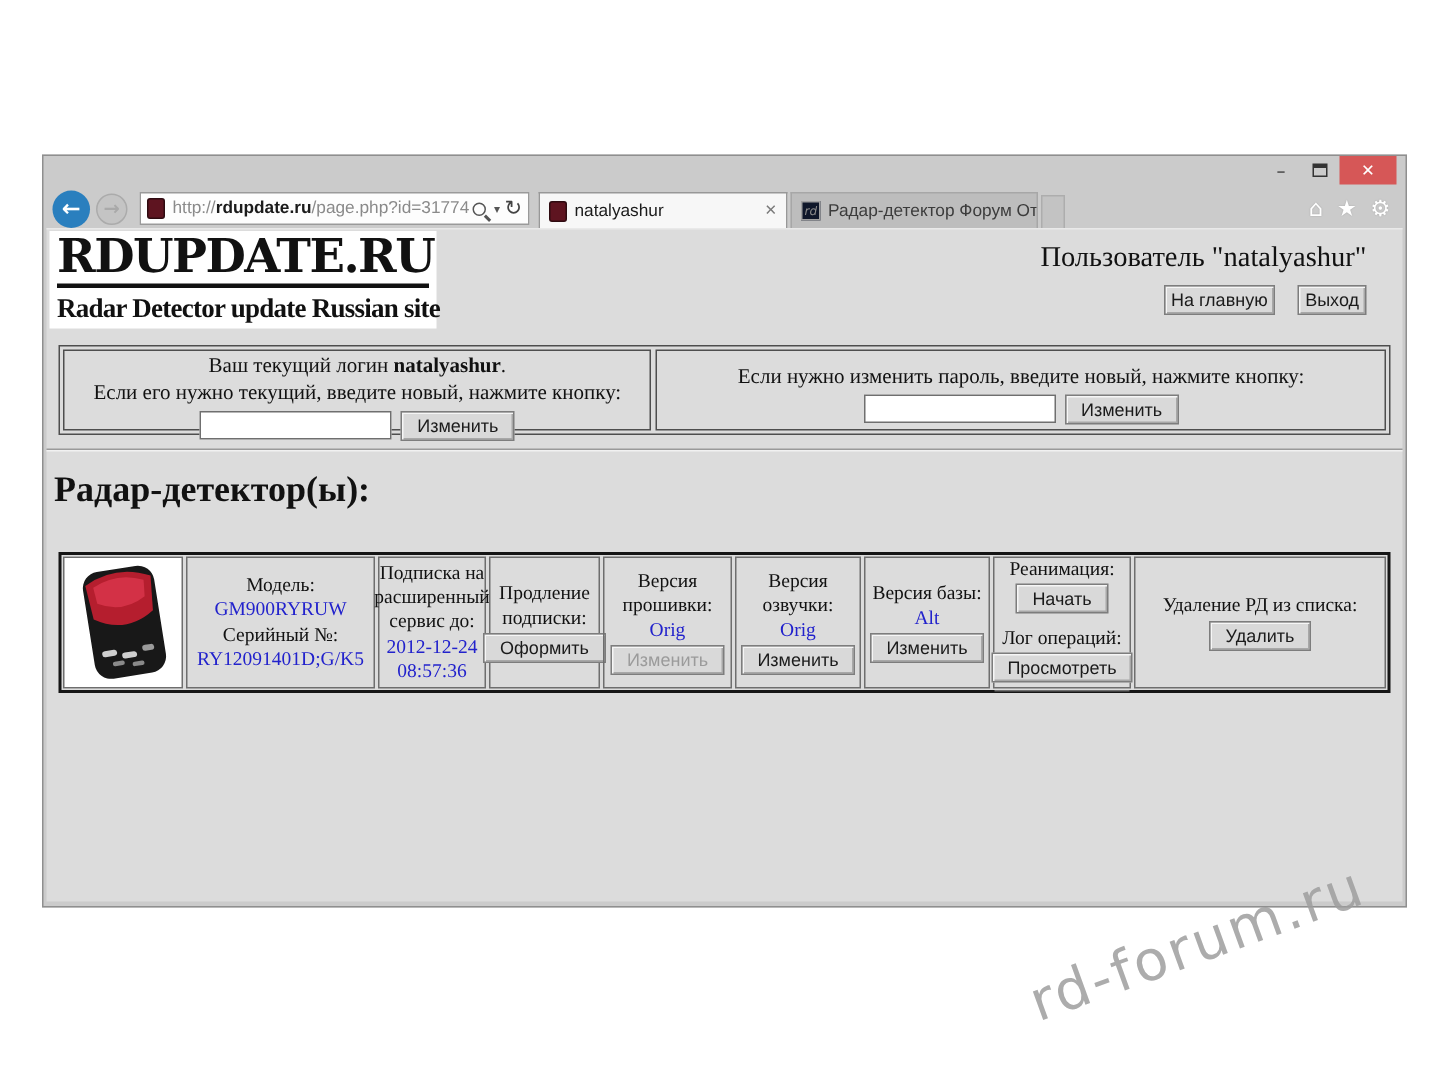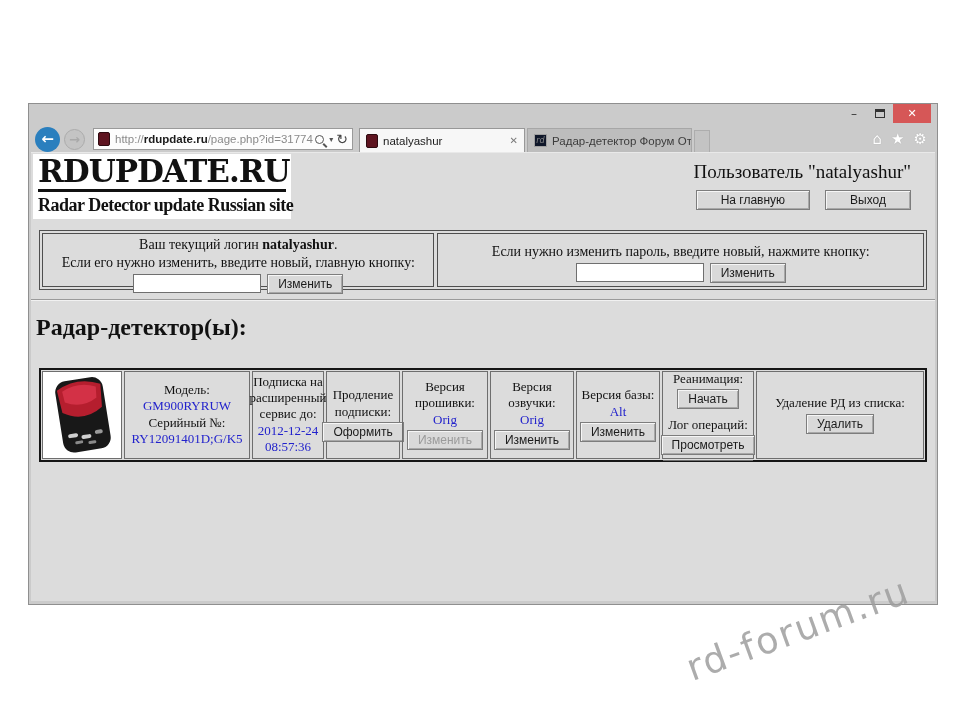--- a/index.html
+++ b/index.html
@@ -63,21 +63,21 @@
   .logo-sub { font-family:"Liberation Serif",serif; font-weight:bold; font-size:18px; letter-spacing:-0.5px;
               padding-top:3px; white-space:nowrap; }
   .userbox { text-align:right; padding:7px 22px 0 0; }
   .user-label { font-size:19px; }
   .user-buttons { margin-top:7px; display:flex; justify-content:flex-end; gap:15px; }
 
   .btn { font-family:"Liberation Sans","DejaVu Sans",sans-serif; font-size:12px; color:#1b1b1b;
          background:#d9d9d9; border:1px solid #7d7d7d; padding:2px 10px;
          box-shadow:inset 1px 1px 0 #f6f6f6, inset -1px -1px 0 #a8a8a8; cursor:default; white-space:nowrap; }
   .btn:disabled { color:#9b9b9b; }
-  .btn.big { padding:2px 24px; }
+  .btn.big { padding:2px 4px; }
 
   .panels { margin:11px 8px 0 8px; border:1px solid #4e4e4e; padding:2px; display:flex; gap:3px; height:60px; }
   .panel { border:1px solid #4e4e4e; text-align:center; font-size:14px; line-height:1.3; padding:2px 4px; }
   .panel-login { width:44.5%; }
   .panel-pass  { flex:1; padding-top:9px; }
   .panel-row { margin-top:2px; display:flex; justify-content:center; align-items:center; gap:6px; }
   .text-input { width:128px; height:19px; background:#fff; border:1px solid #6f6f6f; font-size:13px; padding:0 3px; }
   .bold { font-weight:bold; }
 
   .rule { margin-top:9px; border:none; border-top:1px solid #9a9a9a; border-bottom:1px solid #f1f1f1; }
@@ -168,21 +168,21 @@
           <div class="user-buttons">
             <button class="btn big">На главную</button>
             <button class="btn big">Выход</button>
           </div>
         </div>
       </div>
 
       <div class="panels">
         <div class="panel panel-login">
           <div><span>Ваш текущий логин </span><span class="bold">natalyashur</span><span>.</span></div>
-          <div>Если его нужно изменить, введите новый, главную кнопку:</div>
+          <div>Если его нужно текущий, введите новый, нажмите кнопку:</div>
           <div class="panel-row">
             <input class="text-input" type="text" style="">
             <button class="btn">Изменить</button>
           </div>
         </div>
         <div class="panel panel-pass">
           <div>Если нужно изменить пароль, введите новый, нажмите кнопку:</div>
           <div class="panel-row">
             <input class="text-input" type="text" style="">
             <button class="btn">Изменить</button>

